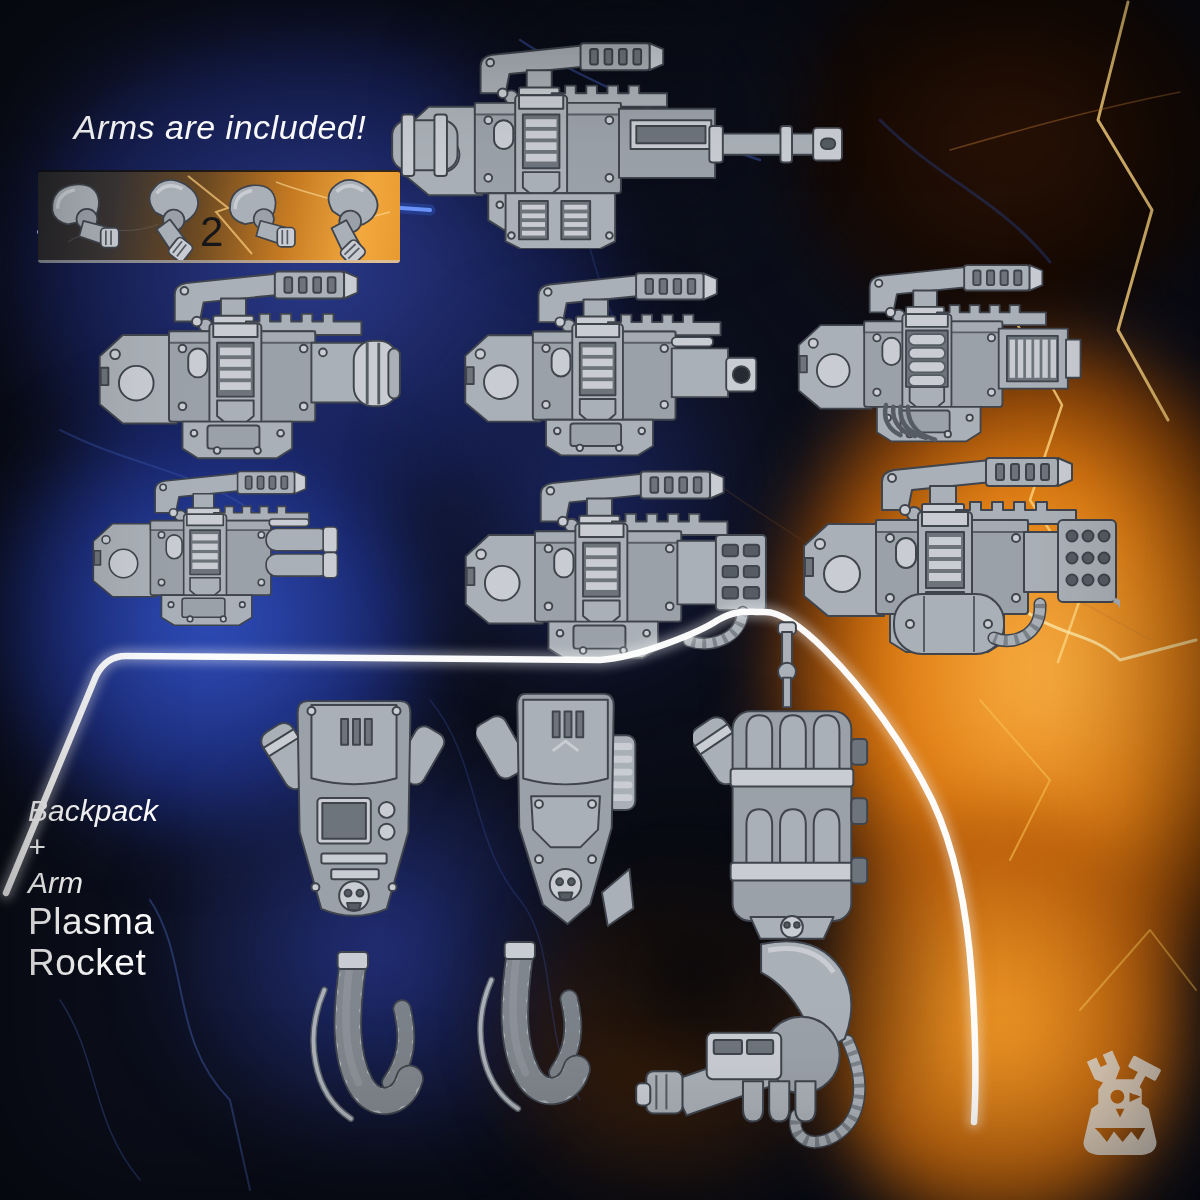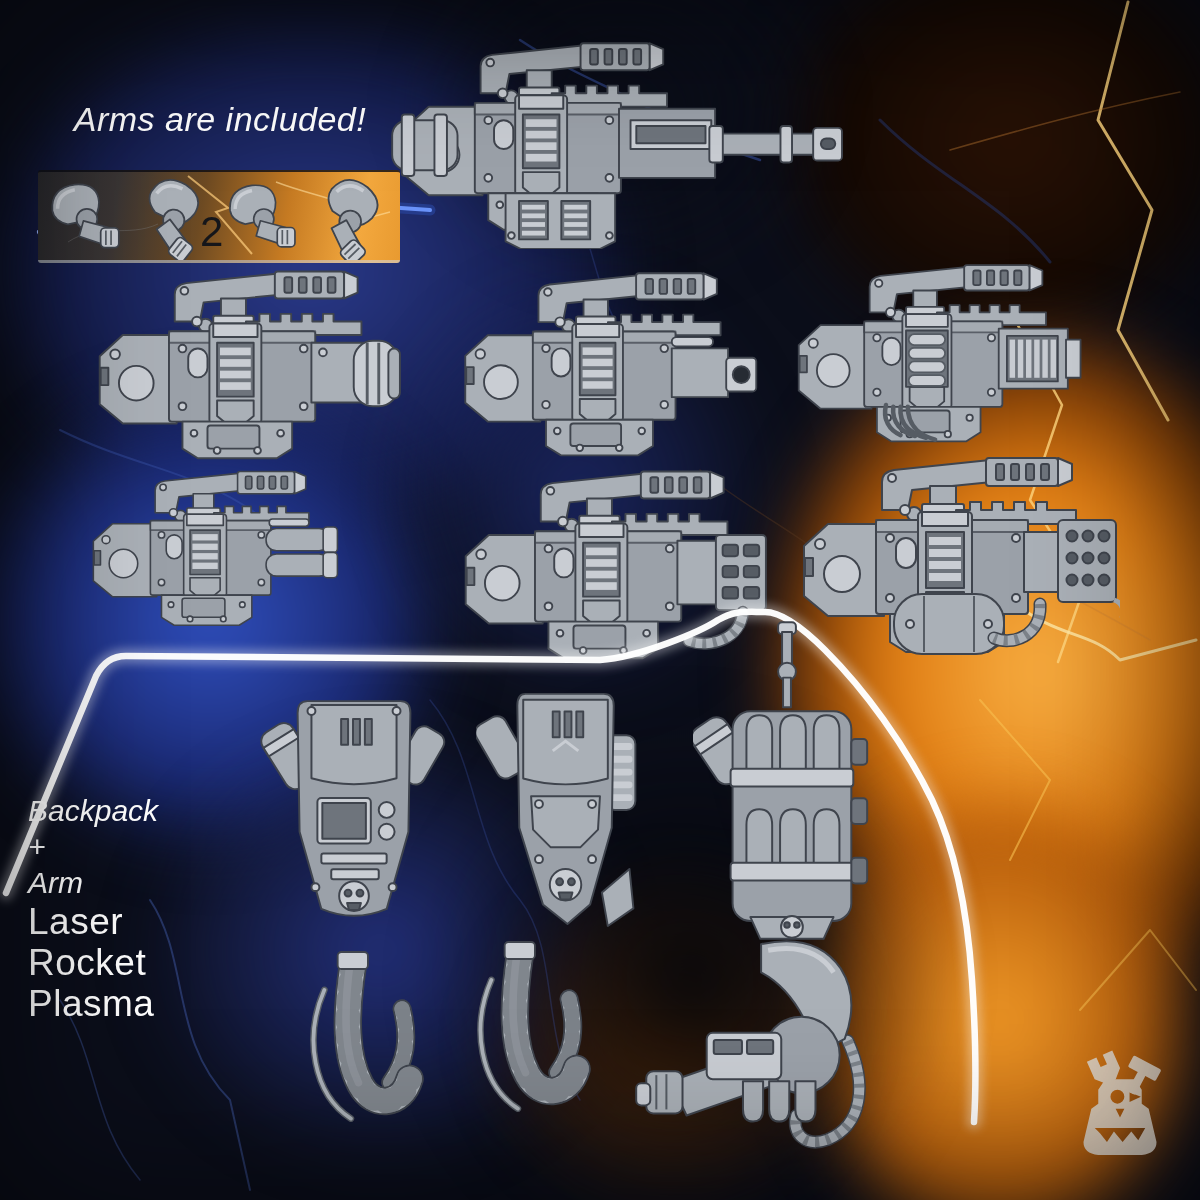--- a/index.html
+++ b/index.html
@@ -20,21 +20,21 @@
       background:radial-gradient(closest-side,#f9b145,#e07c12 42%,#7a3a06 66%,rgba(70,32,4,0) 80%);}
   .o2{right:-80px;bottom:-140px;width:560px;height:640px;
       background:radial-gradient(closest-side,#f09a28,#b95f0c 55%,rgba(120,60,8,0) 76%);}
   .o3{right:270px;bottom:-80px;width:520px;height:480px;
       background:radial-gradient(closest-side,#8a4408,rgba(80,40,6,0) 72%);}
   .d1{left:340px;bottom:-140px;width:700px;height:720px;
       background:radial-gradient(closest-side,#05060a,rgba(5,6,10,0) 76%);}
   .d2{left:340px;top:-120px;width:560px;height:460px;
       background:radial-gradient(closest-side,#0a0d18,rgba(8,10,22,0) 75%);}
   .fx,.content{position:absolute;left:0;top:0;width:1200px;height:1200px;}
-  .headline{position:absolute;left:40px;top:100px;width:360px;text-align:center;
+  .headline{position:absolute;left:40px;top:108px;width:360px;text-align:center;
     color:#fff;font-size:34px;font-style:italic;font-weight:500;letter-spacing:.5px;}
   .arms-strip{position:absolute;left:38px;top:170px;width:362px;height:88px;
     border-radius:3px;border-bottom:3px solid rgba(205,212,225,.55);
     border-top:2px solid rgba(10,12,20,.8);
     background:linear-gradient(100deg,#27272b 0%,#3a3534 22%,#6d4a22 45%,#c57a22 68%,#f3a83e 88%,#e89a30 100%);
     overflow:hidden;}
   .arm-bit{position:absolute;}
   .qty{position:absolute;left:200px;top:208px;color:#15161a;font-size:42px;font-weight:500;z-index:5;}
   .part{position:absolute;}
   .includes{position:absolute;left:28px;top:793px;width:275px;text-align:left;color:#fff;}
@@ -687,23 +687,22 @@
  <path d="M130,148 v28 q0,12 10,12 q10,0 10,-12 v-28 Z" fill="#aab0b7"></path>
             <path d="M156,148 v28 q0,12 10,12 q10,0 10,-12 v-28 Z" fill="#aab0b7"></path>
             <path d="M182,148 v28 q0,12 10,12 q10,0 10,-12 v-28 Z" fill="#aab0b7"></path>
 </g>
         </svg></div>
 
     <div class="includes">
       <div class="it">Backpack</div>
       <div class="it">+</div>
       <div class="it">Arm</div>
-      <div class="wp">Laser</div>
+      <div class="wp">Plasma</div>
       <div class="wp">Rocket</div>
-      <div class="wp">Plasma</div>
     </div>
 
     <svg class="part" style="left:1072px;top:1048px" width="96" height="113" viewBox="0 0 110 130">
       <g fill="#ddd8d0" opacity=".85">
         <path transform="rotate(-24 38 24)" d="M22,8 L34,8 L34,20 L42,20 L42,8 L54,8 L54,30 L44,40 L32,40 L22,30 Z"></path>
         <g transform="rotate(28 82 30)">
             <rect x="62" y="16" width="36" height="15" rx="2"></rect>
             <rect x="75" y="29" width="10" height="27" rx="3"></rect>
           </g>
         <path fill-rule="evenodd" d="M38,36 L72,36 L80,48 L80,64 L88,70 L97,108 Q97,121 80,123 L30,123 Q13,121 13,108 L22,70 L30,64 L30,48 Z

